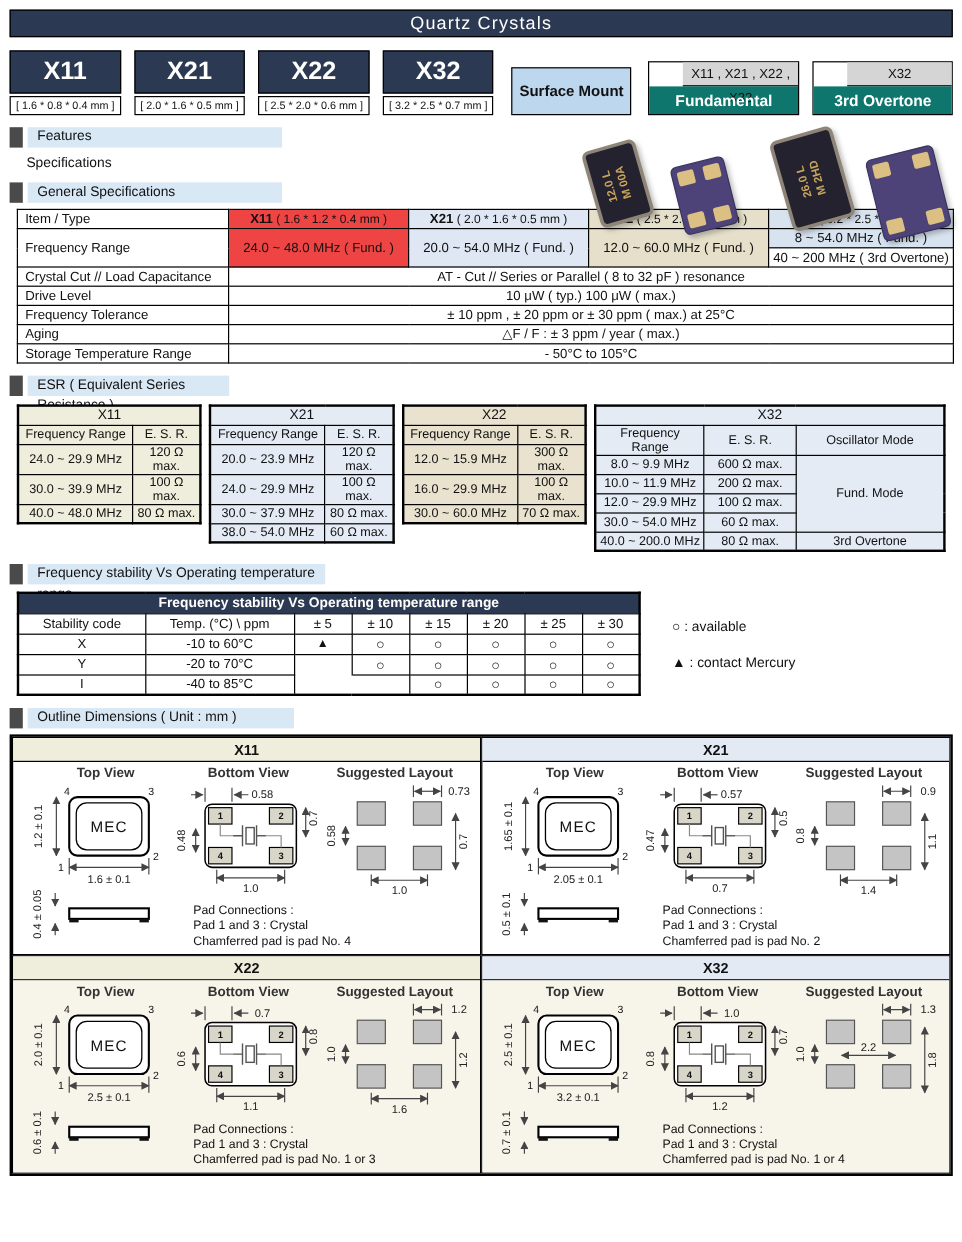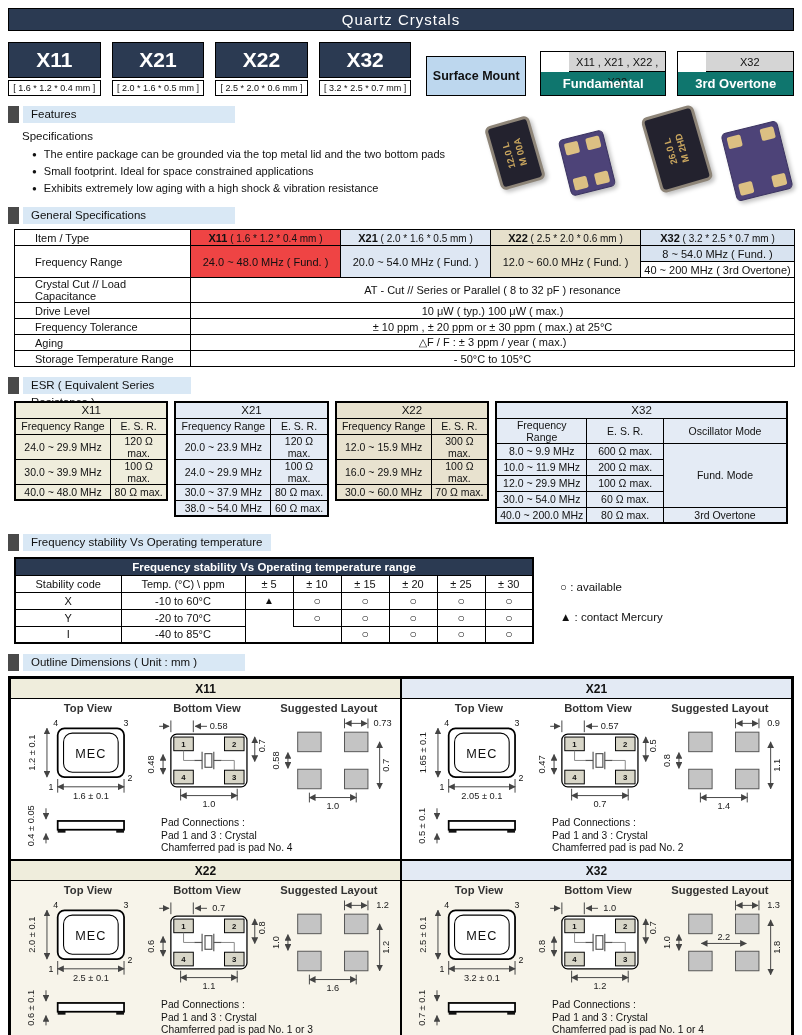--- a/index.html
+++ b/index.html
@@ -52,21 +52,21 @@
   .c2 { left:86px; top:26px; width:46px; height:58px; transform:rotate(-14deg); }
   .c3 { left:172px; top:2px; width:54px; height:78px; transform:rotate(-16deg); }
   .c4 { left:250px; top:18px; width:58px; height:70px; transform:rotate(-14deg); }
 
   
   table { border-collapse:collapse; }
   td,th { border:1px solid #000; font-size:11px; font-weight:normal; text-align:center; padding:0 3px; }
 
   .gs { margin:5px 0 0 6px; width:780px; table-layout:fixed; }
   .gs td { height:16px; }
-  .gs .lbl { text-align:left; padding-left:20px; }
+  .gs .lbl { text-align:left; padding-left:6px; }
   .gs b { font-size:11px; } .gs .sz { font-size:10px; }
   .c-x11 { background:#ef4444; } .c-x21 { background:#DEE7F3; }
   .c-x22 { background:#E6E0CB; } .c-x32 { background:#D8E3F0; }
   .c-wht { background:#fff; }
 
   .esrwrap { display:flex; align-items:flex-start; margin:7px 0 0 6px; }
   .esr { border:2px solid #000; table-layout:fixed; }
   .esr td,.esr th { height:16px; font-size:10.5px; }
   .esr .ttl { font-size:11.5px; }
   .bg-x11 td,.bg-x11 th { background:#EFEDDC; }
@@ -116,21 +116,21 @@
 </head>
 <body>
 
 <div id="page">
 
   <div class="titlebar">Quartz  Crystals</div>
 
   <div class="prodrow">
     <div class="prod">
       <div class="pbox">X11</div>
-      <div class="psize">[ 1.6 * 1.2 *  0.4 mm ]</div>
+      <div class="psize">[ 1.6 * 0.8 *  0.4 mm ]</div>
     </div>
     <div class="prod">
       <div class="pbox">X21</div>
       <div class="psize">[ 2.0 * 1.6  * 0.5 mm ]</div>
     </div>
     <div class="prod">
       <div class="pbox">X22</div>
       <div class="psize">[ 2.5 * 2.0  * 0.6 mm ]</div>
     </div>
     <div class="prod">
@@ -146,25 +146,20 @@
       <div class="mghead">X32</div>
       <div class="mgdark">3rd Overtone</div>
     </div>
   </div>
 
   <div class="secbar">
     <span class="sq"></span>
     <span class="bar" style="width:212px">Features</span>
   </div>
   <div class="subhead">Specifications</div>
-  <div class="bullets">
-    <div>The entire package can be grounded via the top metal lid and the two bottom pads</div>
-    <div>Small footprint. Ideal for space constrained applications</div>
-    <div>Exhibits extremely low aging with a high shock &amp; vibration resistance</div>
-  </div>
 
   <div class="photos">
     <div class="chip chipm c1">
       <div class="face">
           <div>12.0 L</div>
           <div>M 00A</div>
         </div>
     </div>
     <div class="chip chipp c2">
         <span></span>

